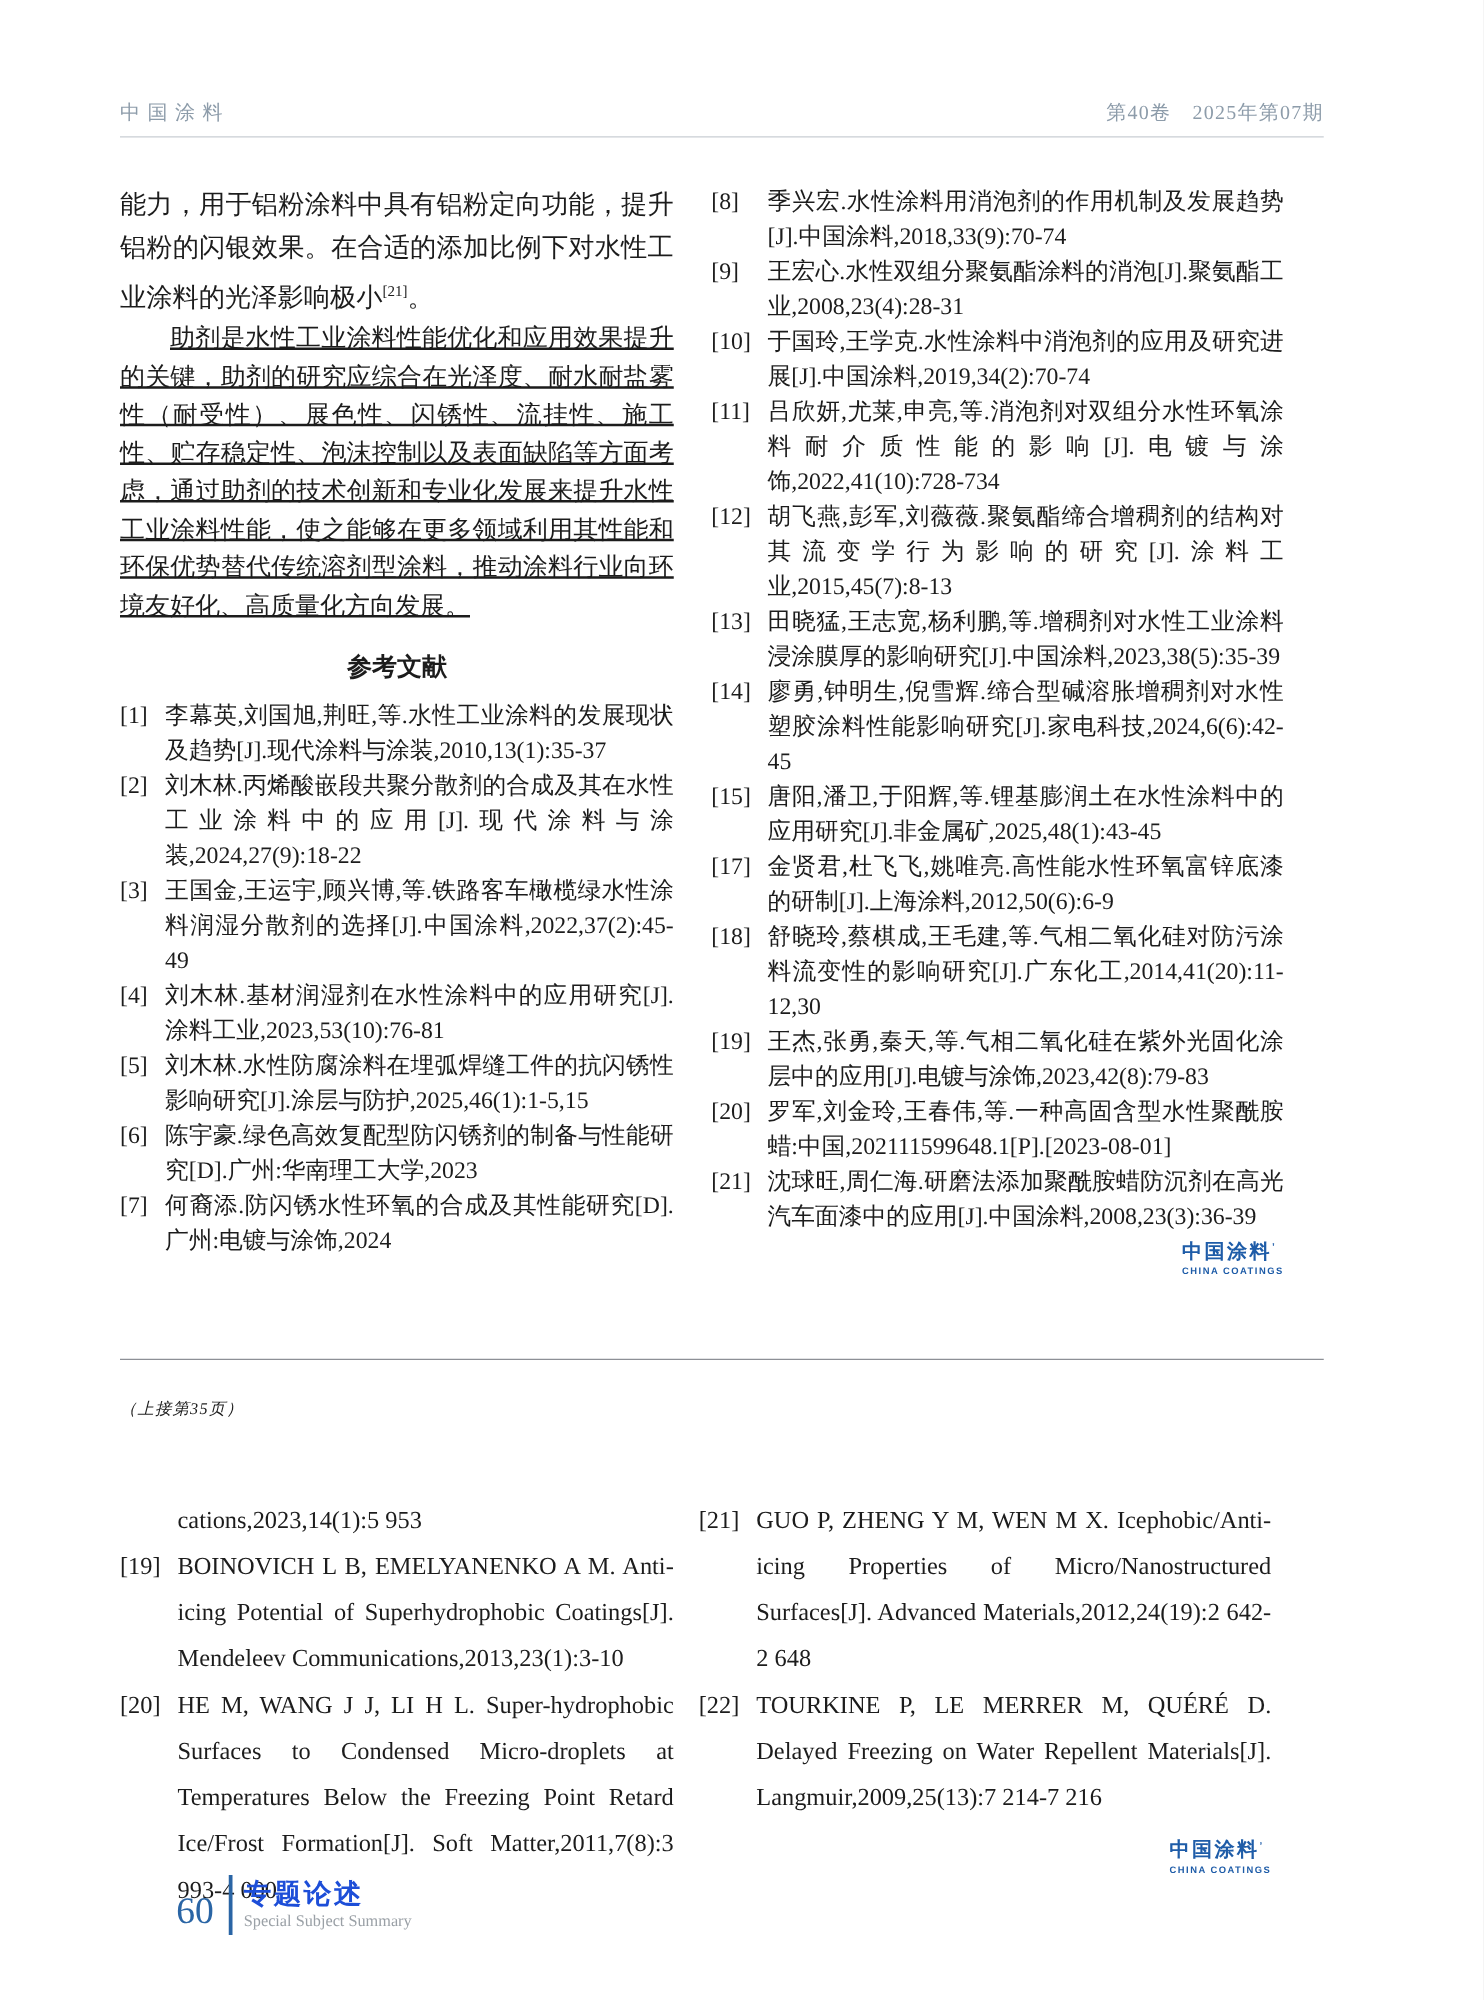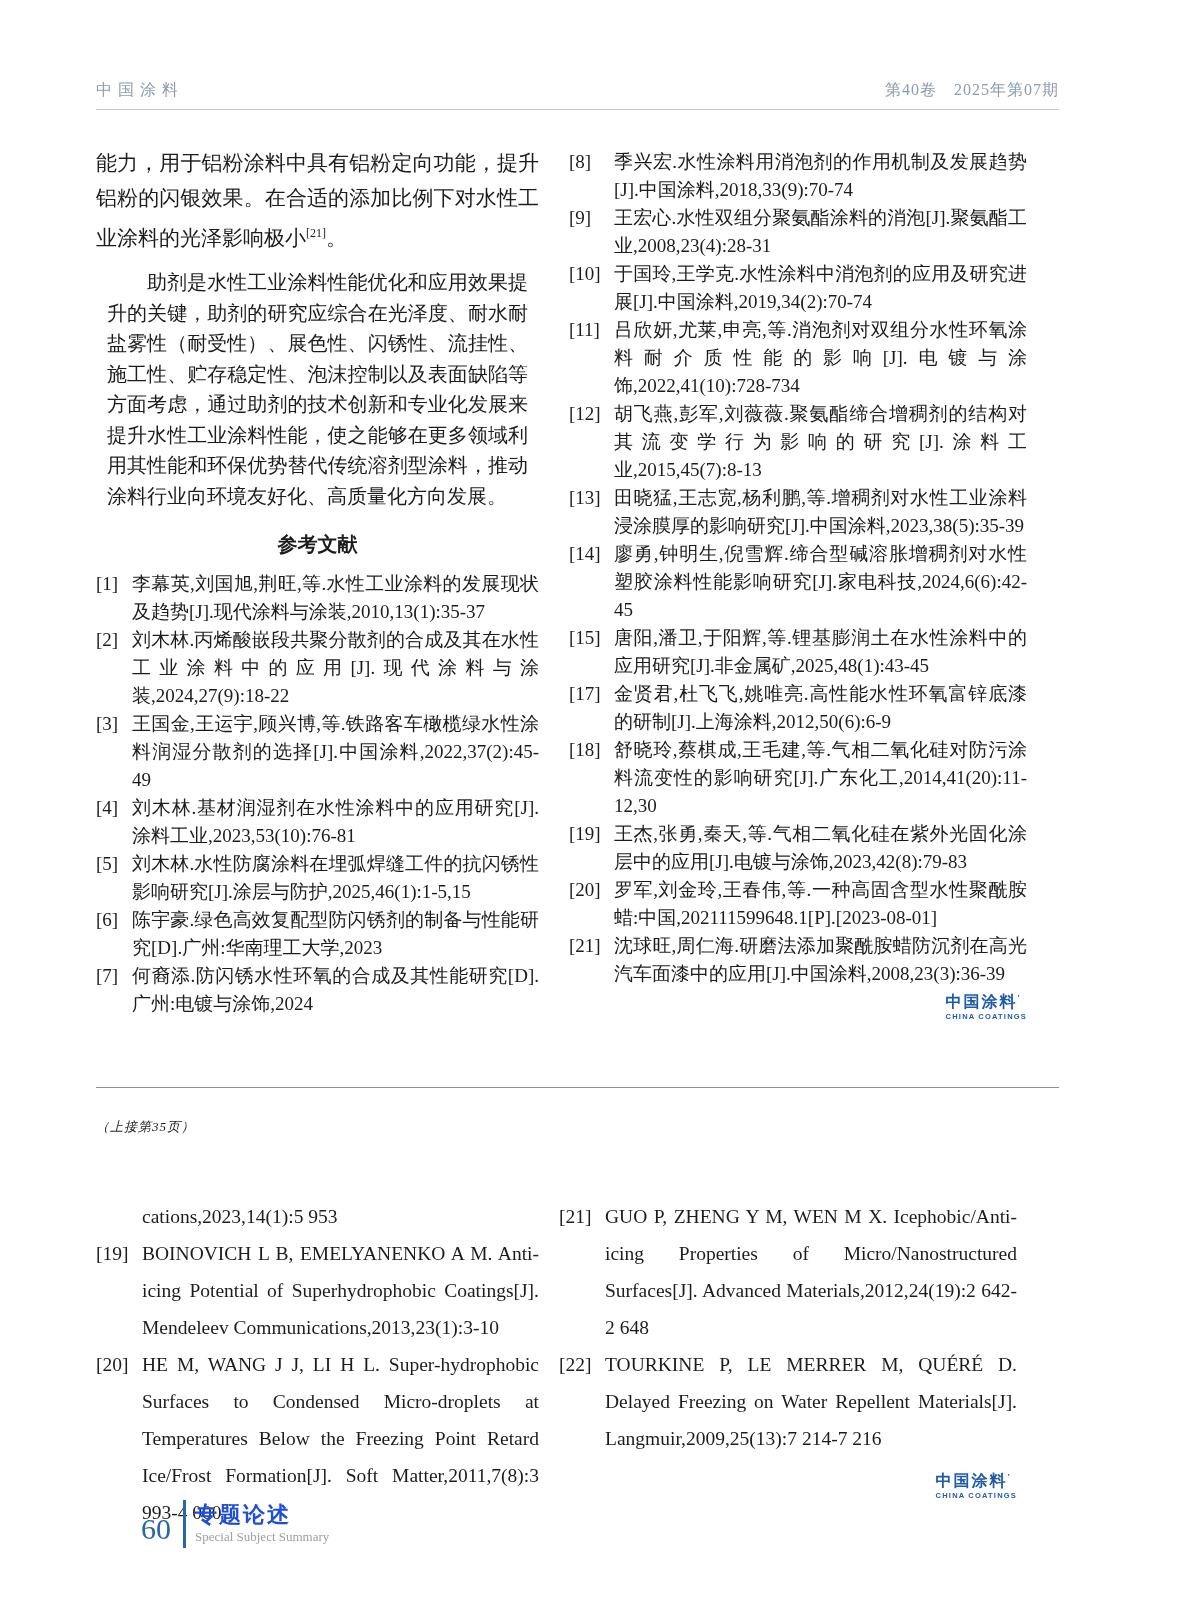--- a/index.html
+++ b/index.html
@@ -98,21 +98,21 @@
       <span class="journal-name">中国涂料</span>
       <span class="issue-info">第40卷　2025年第07期</span>
     </div>
 
     <div class="columns">
 
       <div class="col-left">
         <p class="intro" style="margin:12px 0 0 0;"><span>能力，用于铝粉涂料中具有铝粉定向功能，提升铝粉的闪银效果。在合适的添加比例下对水性工业涂料的光泽影响极小</span><sup>[21]</sup><span>。</span></p>
 
 
-        <p class="conclusion" style="margin:11px;">助剂是水性工业涂料性能优化和应用效果提升的关键，助剂的研究应综合在光泽度、耐水耐盐雾性（耐受性）、展色性、闪锈性、流挂性、施工性、贮存稳定性、泡沫控制以及表面缺陷等方面考虑，通过助剂的技术创新和专业化发展来提升水性工业涂料性能，使之能够在更多领域利用其性能和环保优势替代传统溶剂型涂料，推动涂料行业向环境友好化、高质量化方向发展。</p>
+        <p class="conclusion" style="margin:0;text-decoration:underline;">助剂是水性工业涂料性能优化和应用效果提升的关键，助剂的研究应综合在光泽度、耐水耐盐雾性（耐受性）、展色性、闪锈性、流挂性、施工性、贮存稳定性、泡沫控制以及表面缺陷等方面考虑，通过助剂的技术创新和专业化发展来提升水性工业涂料性能，使之能够在更多领域利用其性能和环保优势替代传统溶剂型涂料，推动涂料行业向环境友好化、高质量化方向发展。</p>
 
         <div class="refs-heading">参考文献</div>
 
         <div>
           <div class="ref"><span class="no">[1]</span><span>李幕英,刘国旭,荆旺,等.水性工业涂料的发展现状及趋势[J].现代涂料与涂装,2010,13(1):35-37</span></div>
           <div class="ref"><span class="no">[2]</span><span>刘木林.丙烯酸嵌段共聚分散剂的合成及其在水性工业涂料中的应用[J].现代涂料与涂装,2024,27(9):18-22</span></div>
           <div class="ref"><span class="no">[3]</span><span>王国金,王运宇,顾兴博,等.铁路客车橄榄绿水性涂料润湿分散剂的选择[J].中国涂料,2022,37(2):45-49</span></div>
           <div class="ref"><span class="no">[4]</span><span>刘木林.基材润湿剂在水性涂料中的应用研究[J].涂料工业,2023,53(10):76-81</span></div>
           <div class="ref"><span class="no">[5]</span><span>刘木林.水性防腐涂料在埋弧焊缝工件的抗闪锈性影响研究[J].涂层与防护,2025,46(1):1-5,15</span></div>
           <div class="ref"><span class="no">[6]</span><span>陈宇豪.绿色高效复配型防闪锈剂的制备与性能研究[D].广州:华南理工大学,2023</span></div>

